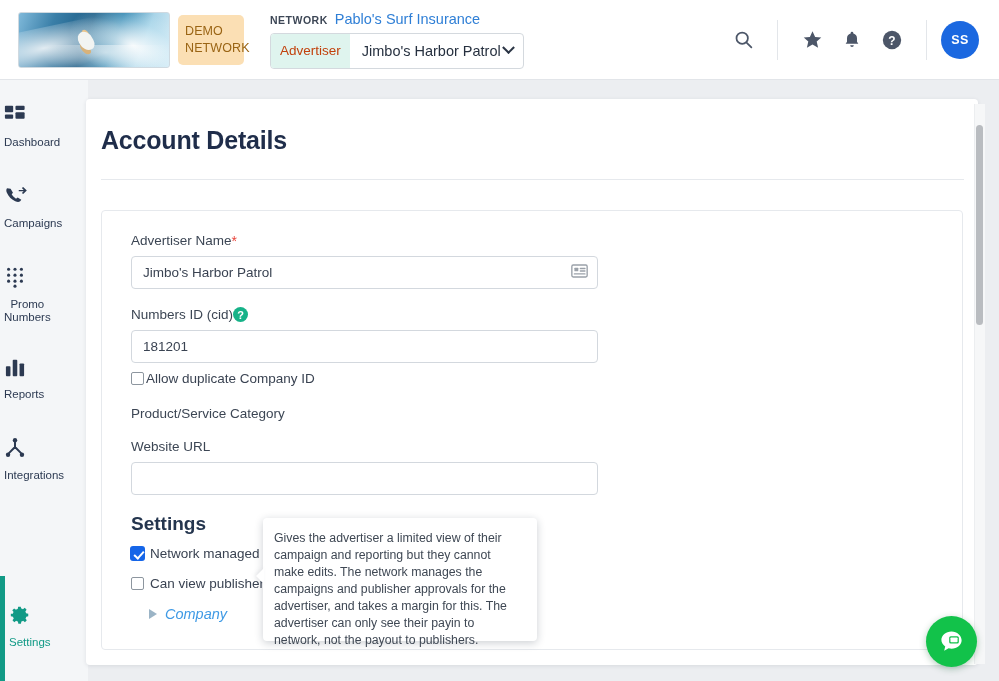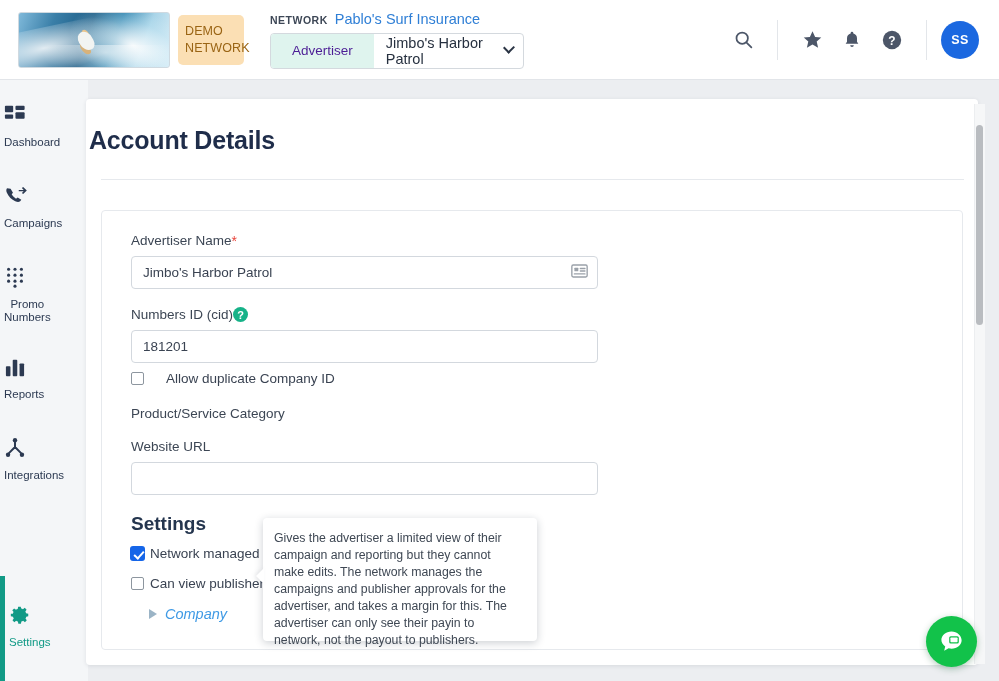--- a/index.html
+++ b/index.html
@@ -81,24 +81,24 @@
   }
   .net-name { font-size: 14.5px; color: #2f7fd6; }
   .adv-select {
     display: flex; align-items: stretch;
     border: 1px solid #d4d9de; border-radius: 4px;
     height: 36px; overflow: hidden;
     background: #fff;
     width: 254px;
   }
   .adv-label {
-    background: #dff4ee; color: #4c1d95;
+    background: #dff4ee; color: #c2410c;
     font-size: 13.5px;
     display: flex; align-items: center;
-    padding: 0 21px;
+    padding: 0 9px;
   }
   .adv-value {
     flex: 1; display: flex; align-items: center; justify-content: space-between;
     padding: 0 10px 0 12px;
     font-size: 14.5px; color: #26303f;
   }
   .chev { width: 9px; height: 9px; border-right: 2px solid #2b3545; border-bottom: 2px solid #2b3545;
           transform: rotate(45deg) translate(-2px,-2px); }
 
   .top-actions {
@@ -143,21 +143,21 @@
   .page-card {
     position: absolute; left: 86px; top: 99px;
     width: 892px; height: 566px;
     background: #ffffff;
     border-radius: 4px;
     box-shadow: 0 1px 4px rgba(30,40,60,.10);
     overflow: hidden;
   }
   .page-title {
     font-size: 25px; color: #1f2d4a; font-weight: bold;
-    padding: 27px 0 0 3px;
+    padding: 27px 0 0 15px;
     letter-spacing: -.2px;
   }
   .title-rule {
     margin: 24px 14px 0 15px;
     height: 1px; background: #e6e9ed;
   }
 
   .form-card {
     margin: 30px 15px 0 15px;
     border: 1px solid #e6e9ed;
@@ -190,21 +190,21 @@
   .sel {
     width: 467px; height: 33px;
     border: 1px solid #d3d8de; border-radius: 4px;
     background: #fff;
     display: flex; align-items: center; justify-content: space-between;
     padding: 0 11px 0 13px;
     font-size: 13.5px; color: #3a4352;
   }
   .chev-sm { width: 7px; height: 7px; border-right: 1.8px solid #3a4352; border-bottom: 1.8px solid #3a4352;
              transform: rotate(45deg) translate(-2px,-2px); }
-  .cbrow { display: flex; align-items: center; gap: 22px; margin-top: -10px; margin-bottom: 20px; }
+  .cbrow { display: flex; align-items: center; gap: 2px; margin-top: -10px; margin-bottom: 20px; }
   .cb {
     width: 13px; height: 13px; border: 1px solid #8d969f;
     border-radius: 2px; background: #fff; flex: none;
   }
   .cb.checked {
     background: #1565e8; border-color: #1565e8;
     position: relative;
     box-shadow: 0 0 0 1px #1565e8;
   }
   .cb.checked:after {

